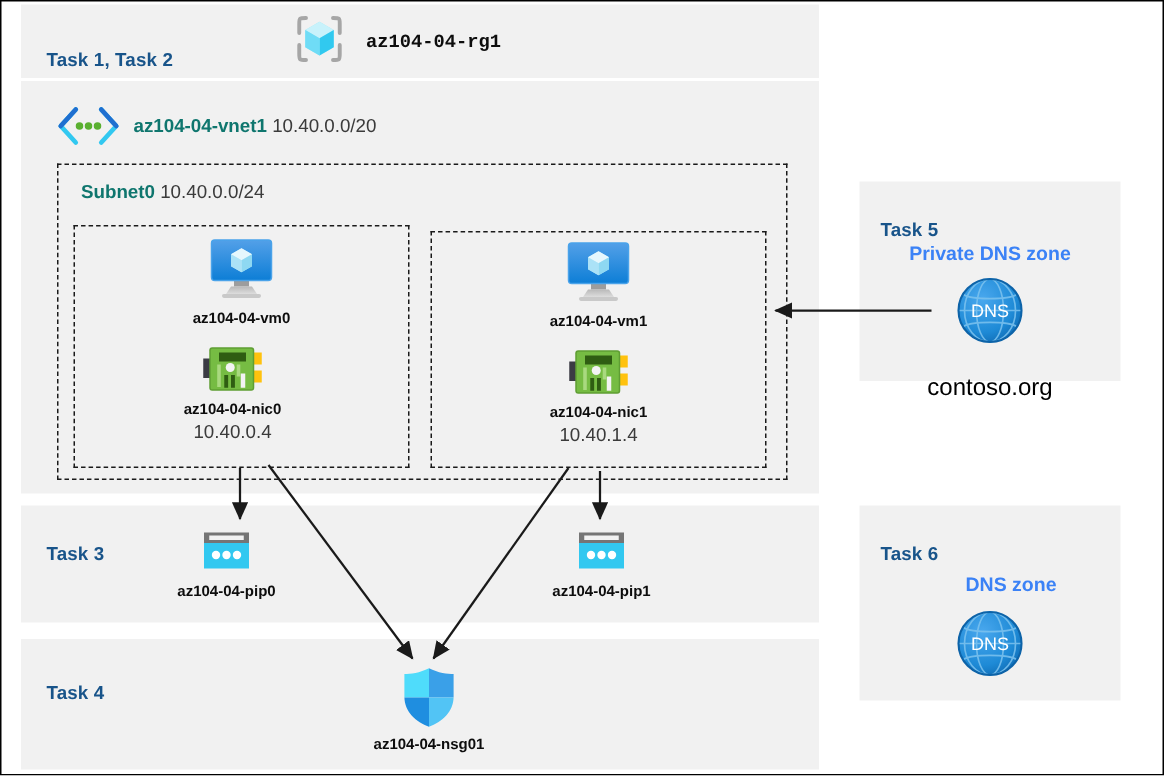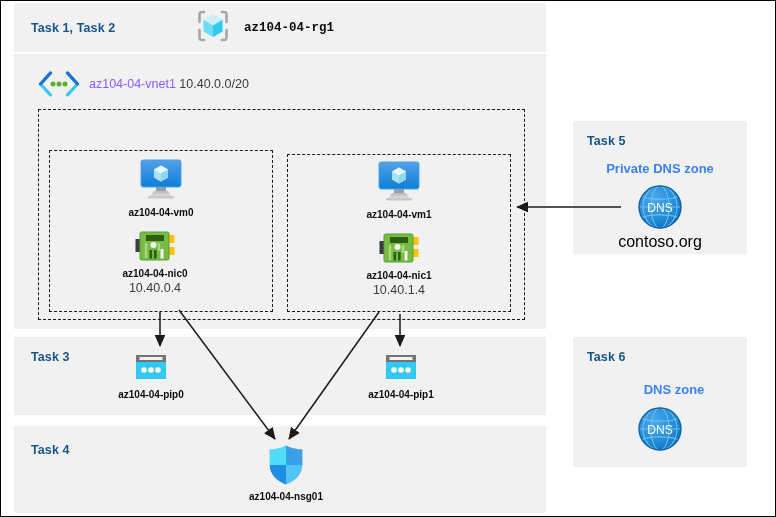--- a/index.html
+++ b/index.html
@@ -10,25 +10,25 @@
   }
   #canvas{position:absolute;left:0;top:0;width:776px;height:517px;
           border:1px solid #000;box-sizing:border-box;background:#fff;}
 
   
   .panel{position:absolute;background:#f1f1f1;box-sizing:border-box;}
   .dashed{position:absolute;border:1.4px dashed #1a1a1a;box-sizing:border-box;background:transparent;}
 
   .task-label{
     position:absolute;color:#18548a;font-weight:bold;font-size:12.5px;
-    letter-spacing:.1px;white-space:nowrap;
+    letter-spacing:.1px;white-space:nowrap;margin-top:12px;
   }
   .bold-name{font-weight:bold;color:#0d0d0d;font-size:12.5px;white-space:nowrap;}
   .sub-head{position:absolute;white-space:nowrap;font-size:12.5px;}
-  .sub-head b{color:#8b5cf6;font-weight:normal;}
+  .sub-head b{color:#0f766e;font-weight:bold;}
   .sub-head span{color:#3b3b3b;font-weight:normal;}
 
   .node{position:absolute;text-align:center;}
   .node .cap{font-weight:bold;font-size:10px;color:#0d0d0d;white-space:nowrap;line-height:15px;}
   .node .sub{font-weight:normal;font-size:12.5px;color:#3b3b3b;white-space:nowrap;line-height:15px;}
 
   .centered-title{position:absolute;text-align:center;font-weight:bold;font-size:13px;color:#3b82f6;white-space:nowrap;}
 
   svg.layer{position:absolute;left:0;top:0;width:776px;height:517px;pointer-events:none;}
   .ico{display:block;margin:0 auto;}
@@ -75,20 +75,24 @@
     </svg>
   </div>
 
   <div class="sub-head" style="left:88px;top:76px;">
     <b>az104-04-vnet1</b>
     <span>10.40.0.0/20</span>
   </div>
 
   <div class="dashed" style="left:37px;top:108px;width:487px;height:211px;"></div>
 
+  <div class="sub-head" style="left:53px;top:120px;">
+    <b>Subnet0</b>
+    <span>10.40.0.0/24</span>
+  </div>
   <div class="dashed" style="left:48px;top:149px;width:224px;height:162px;"></div>
 
   <div class="node" style="left:110px;top:156px;width:100px;">
     <svg width="48" height="44" viewBox="0 0 48 44" class="ico">
       <defs>
         <linearGradient id="vmgrad0" x1="0" y1="0" x2="0" y2="1">
           <stop offset="0%" stop-color="#53a0e8"></stop>
             <stop offset="100%" stop-color="#0d7ed6"></stop>
         </linearGradient>
         <linearGradient id="vmstand0" x1="0" y1="0" x2="0" y2="1">
@@ -238,21 +242,21 @@
       <g stroke="#7dc3ef" stroke-width="1.1" fill="none" opacity="0.85">
         <ellipse cx="24" cy="24" rx="9" ry="21"></ellipse>
         <ellipse cx="24" cy="24" rx="17" ry="21"></ellipse>
         <line x1="3" y1="24" x2="45" y2="24"></line>
         <path d="M6.5 13.5 C12 17 36 17 41.5 13.5"></path>
         <path d="M6.5 34.5 C12 31 36 31 41.5 34.5"></path>
       </g>
       <circle cx="24" cy="24" r="21" fill="none" stroke="#0d63a8" stroke-width="1.4"></circle>
       <text x="24" y="28.5" text-anchor="middle" font-family="Liberation Sans, sans-serif" font-size="12" fill="#ffffff">DNS</text>
     </svg>
-    <div class="cap" style="margin-top:2px;">contoso.org</div>
+    <div class="cap" style="margin-top:19px;">contoso.org</div>
   </div>
 
   <div class="panel" style="left:572px;top:336px;width:174px;height:130px;"></div>
   <div class="task-label" style="left:586px;top:349px;">Task 6</div>
   <div class="centered-title" style="left:572px;top:381px;width:202px;">DNS zone</div>
 
   <div style="position:absolute;left:572px;top:404px;width:174px;text-align:center;">
     <svg width="48" height="48" viewBox="0 0 48 48" class="ico">
       <defs>
         <radialGradient id="dnsg6" cx="38%" cy="32%" r="75%">

